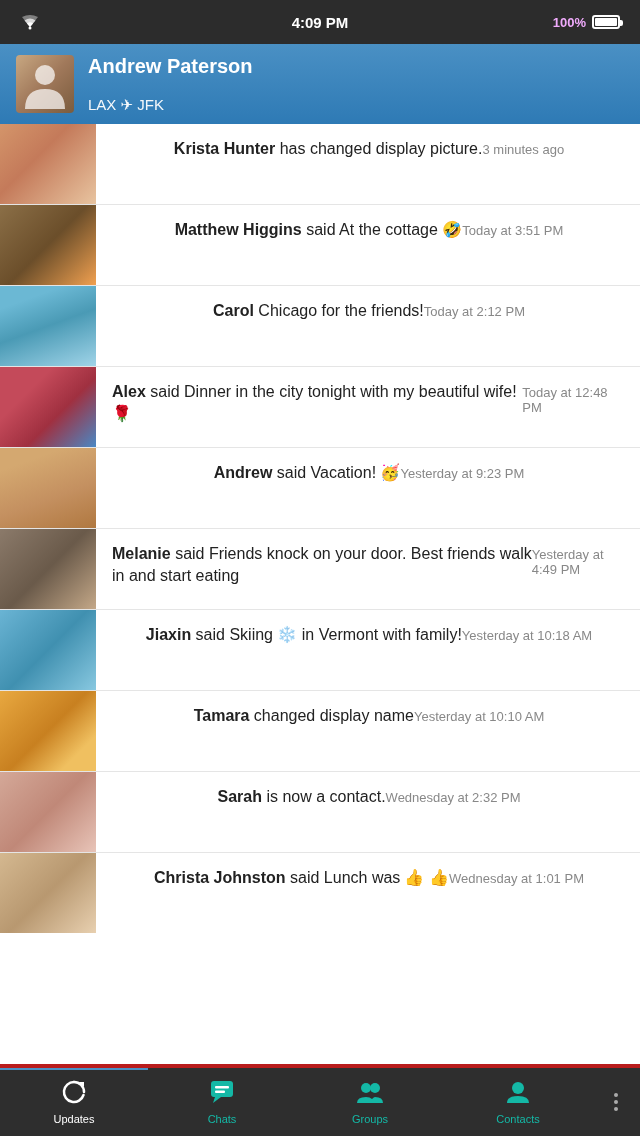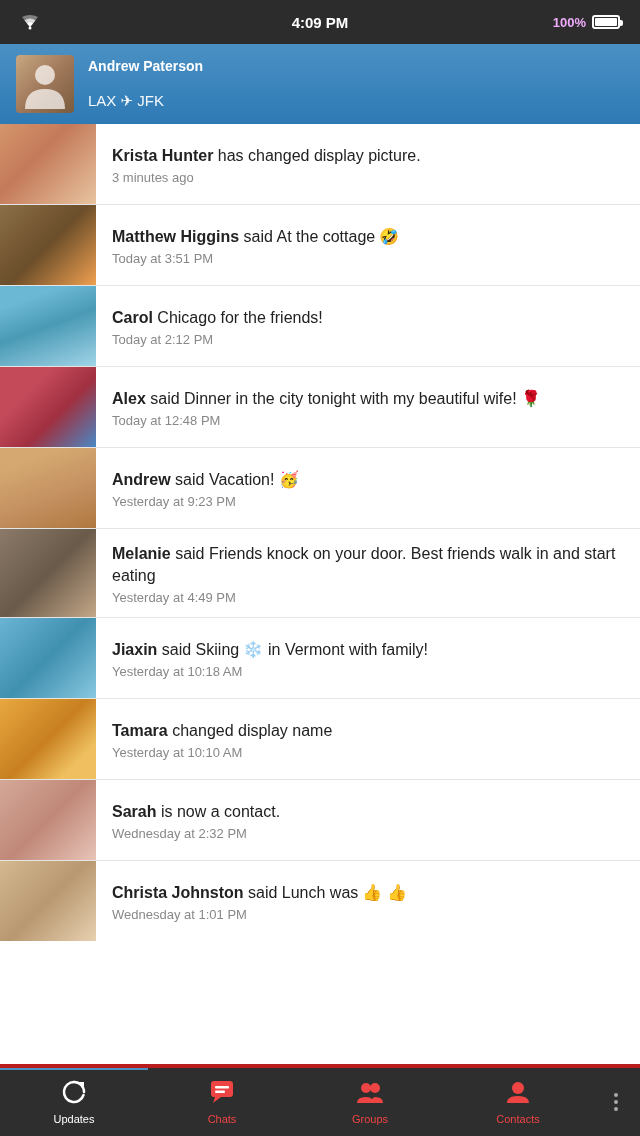--- a/index.html
+++ b/index.html
@@ -73,21 +73,21 @@
     .header-avatar-img {
       width: 100%;
       height: 100%;
       background: linear-gradient(135deg, #c8a882 0%, #a0785a 50%, #7a5c3e 100%);
       display: flex;
       align-items: center;
       justify-content: center;
       font-size: 28px;
     }
     .header-info { color: white; }
-    .header-name { font-size: 14px; font-weight: 600; }
+    .header-name { font-size: 20px; font-weight: 600; }
     .header-status { font-size: 15px; opacity: 0.95; margin-top: 18px; }
 
     
     .feed-list {
       background: white;
       overflow-y: auto;
       height: calc(1136px - 40px - 80px - 72px);
     }
     .feed-item {
       display: flex;
@@ -117,21 +117,20 @@
     .av-melanie  { background: linear-gradient(135deg, #8b7a6a 0%, #6a5a4a 50%, #c4a888 100%); }
     .av-jiaxin   { background: linear-gradient(135deg, #6ab4d4 0%, #4090b0 50%, #88c8e0 100%); }
     .av-tamara   { background: linear-gradient(135deg, #e8a840 0%, #c88020 50%, #f0c060 80%); }
     .av-sarah    { background: linear-gradient(135deg, #d4a898 0%, #c08878 50%, #e8c4b8 100%); }
     .av-christa  { background: linear-gradient(135deg, #d4b890 0%, #b89870 50%, #e8d0b0 100%); }
 
     .feed-content {
       flex: 1;
       padding: 14px 14px 12px 16px;
       display: flex;
-      flex-direction: column;
       justify-content: center;
     }
     .feed-message {
       font-size: 16px;
       color: #222;
       line-height: 1.35;
     }
     .feed-message .contact-name {
       font-weight: 700;
     }
@@ -150,21 +149,21 @@
       display: flex;
       align-items: stretch;
       border-top: 4px solid #b91c1c;
     }
     .tab-item {
       flex: 1;
       display: flex;
       flex-direction: column;
       align-items: center;
       justify-content: center;
-      color: #ef4444;
+      color: #14b8a6;
       font-size: 12px;
       gap: 4px;
       cursor: pointer;
       position: relative;
     }
     .tab-item.active { color: white; }
     .tab-item.active::after {
       content: '';
       position: absolute;
       top: 0; left: 0; right: 0;

